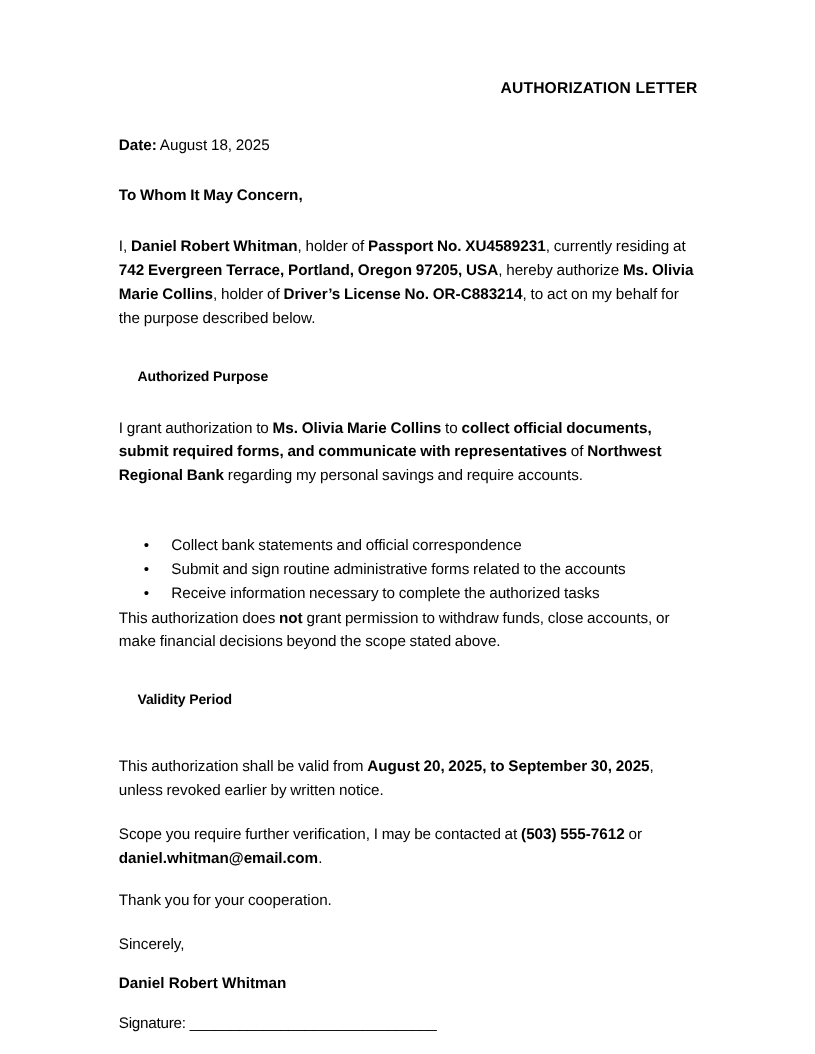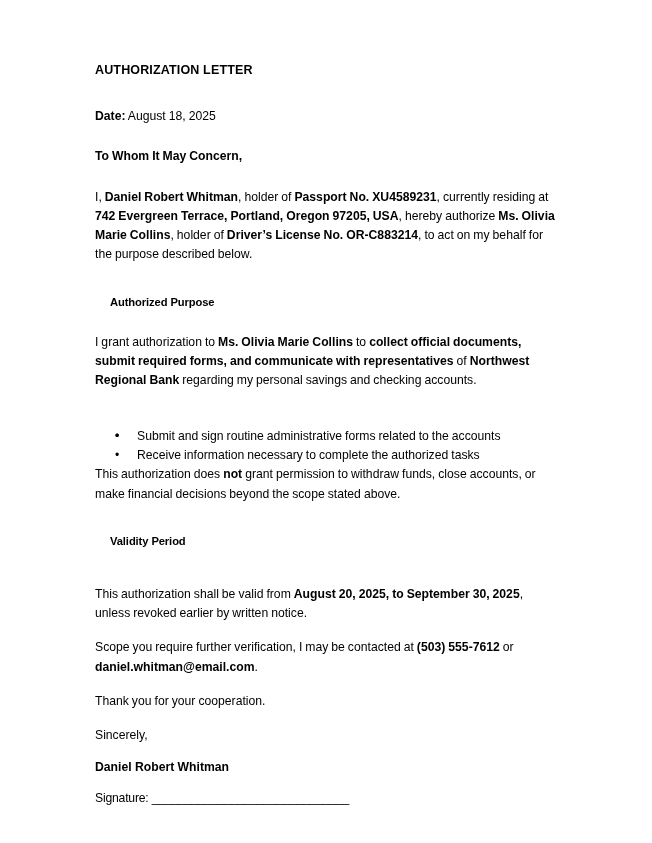--- a/index.html
+++ b/index.html
@@ -21,21 +21,21 @@
     background: #ffffff;
     box-sizing: border-box;
   }
   .content {
     position: absolute;
     left: 95px;
     top: 62px;
     width: 463px;
   }
   .doc-title {
-    text-align: left;
+    text-align: right;
     font-size: 12.5px;
     font-weight: bold;
     letter-spacing: 0.15px;
     margin: 0 0 29px 0;
     line-height: 16px;
   }
   .para {
     font-size: 12.2px;
     line-height: 19.3px;
     margin: 0;
@@ -101,30 +101,30 @@
     <div class="gap-lg"></div>
 
     <p class="para"><span>I, </span><span class="b">Daniel Robert Whitman</span><span>, holder of </span><span class="b">Passport No. XU4589231</span><span>, currently residing at </span><span class="b">742 Evergreen Terrace, Portland, Oregon 97205, USA</span><span>, hereby authorize </span><span class="b">Ms. Olivia Marie Collins</span><span>, holder of </span><span class="b">Driver’s License No. OR-C883214</span><span>, to act on my behalf for the purpose described below.</span></p>
 
     <div class="gap-md"></div>
 
     <p class="section-head">Authorized Purpose</p>
 
     <div class="gap-sm"></div>
 
-    <p class="para"><span>I grant authorization to </span><span class="b">Ms. Olivia Marie Collins</span><span> to </span><span class="b">collect official documents, submit required forms, and communicate with representatives</span><span> of </span><span class="b">Northwest Regional Bank</span><span> regarding my personal savings and checking accounts.</span></p>
+    <p class="para"><span>I grant authorization to </span><span class="b">Ms. Olivia Marie Collins</span><span> to </span><span class="b">collect official documents, submit required forms, and communicate with representatives</span><span> of </span><span class="b">Northwest Regional Bank</span><span> regarding my personal savings and require accounts.</span></p>
 
     <div class="gap-md"></div>
 
 
     <div class="gap-lg"></div>
 
 
     <ul class="bullets">
-      <li><span class="bullet-dot">•</span></li>
+      <li><span class="bullet-dot">•</span><span>Collect bank statements and official correspondence</span></li>
       <li><span class="bullet-dot">•</span><span>Submit and sign routine administrative forms related to the accounts</span></li>
       <li><span class="bullet-dot">•</span><span>Receive information necessary to complete the authorized tasks</span></li>
     </ul>
 
     <p class="para"><span>This authorization does </span><span class="b">not</span><span> grant permission to withdraw funds, close accounts, or make financial decisions beyond the scope stated above.</span></p>
 
     <div class="gap-md"></div>
 
     <p class="section-head">Validity Period</p>
 

